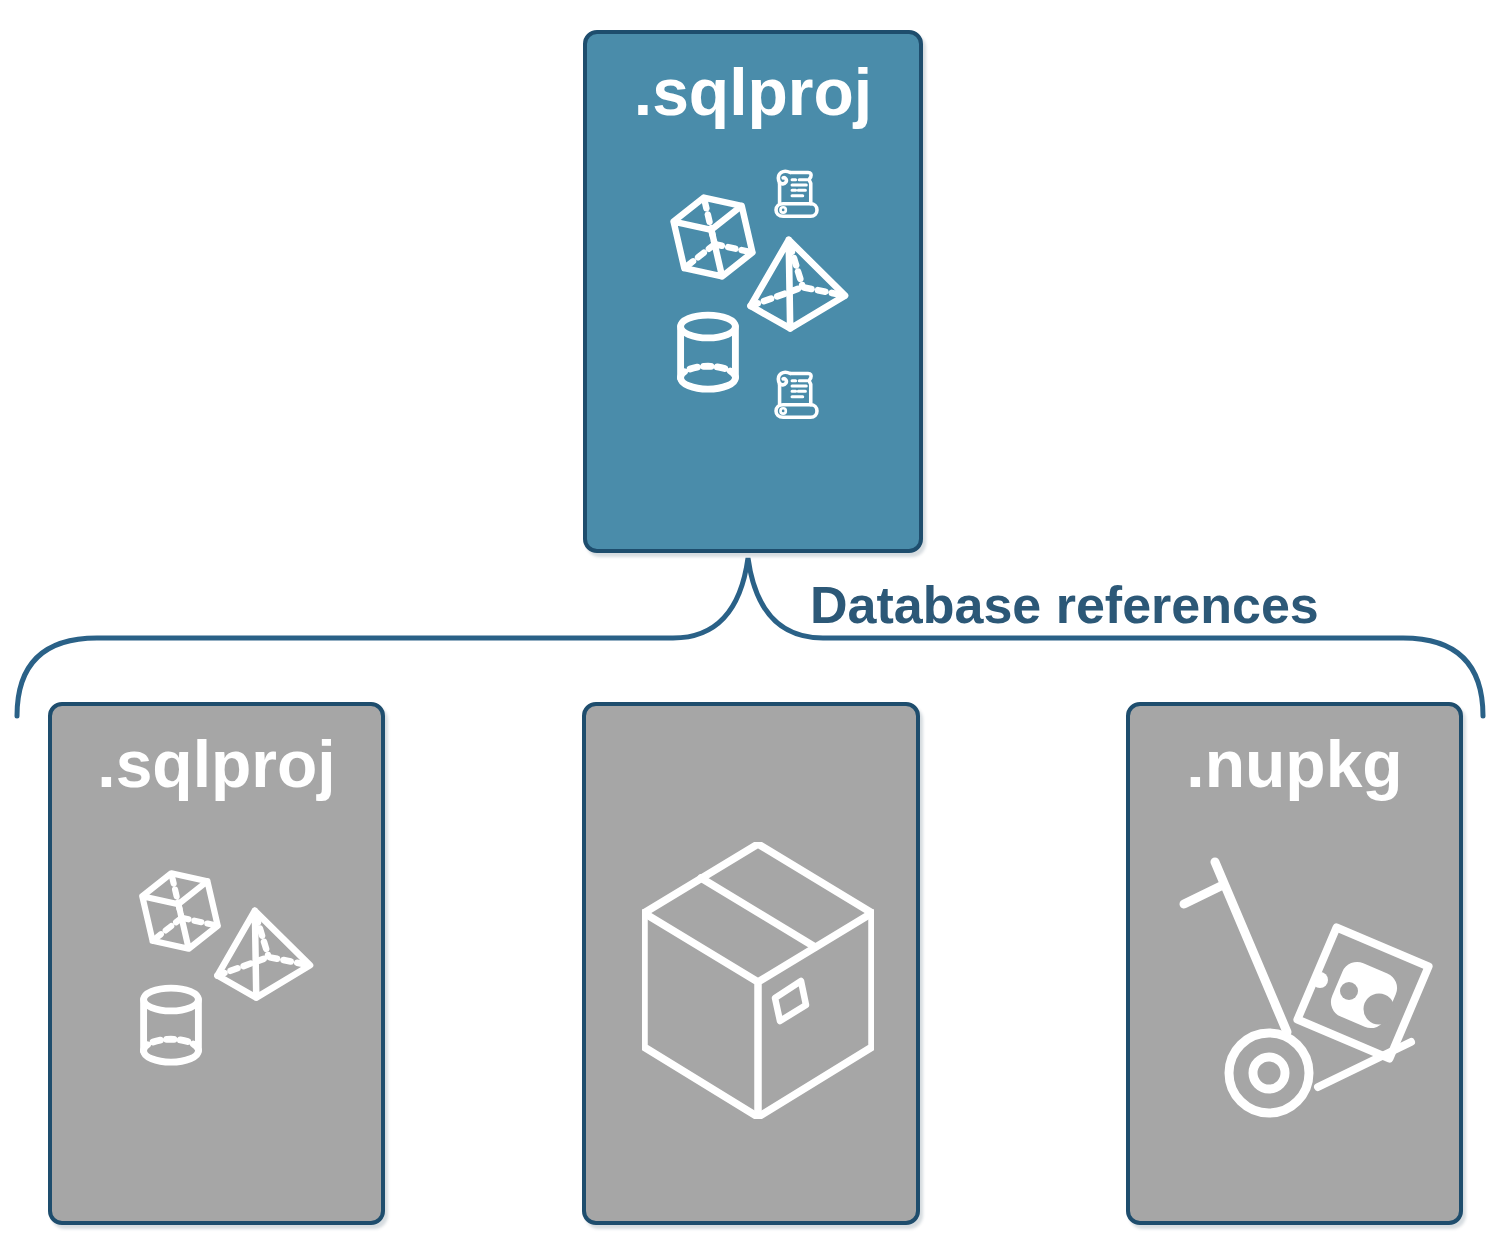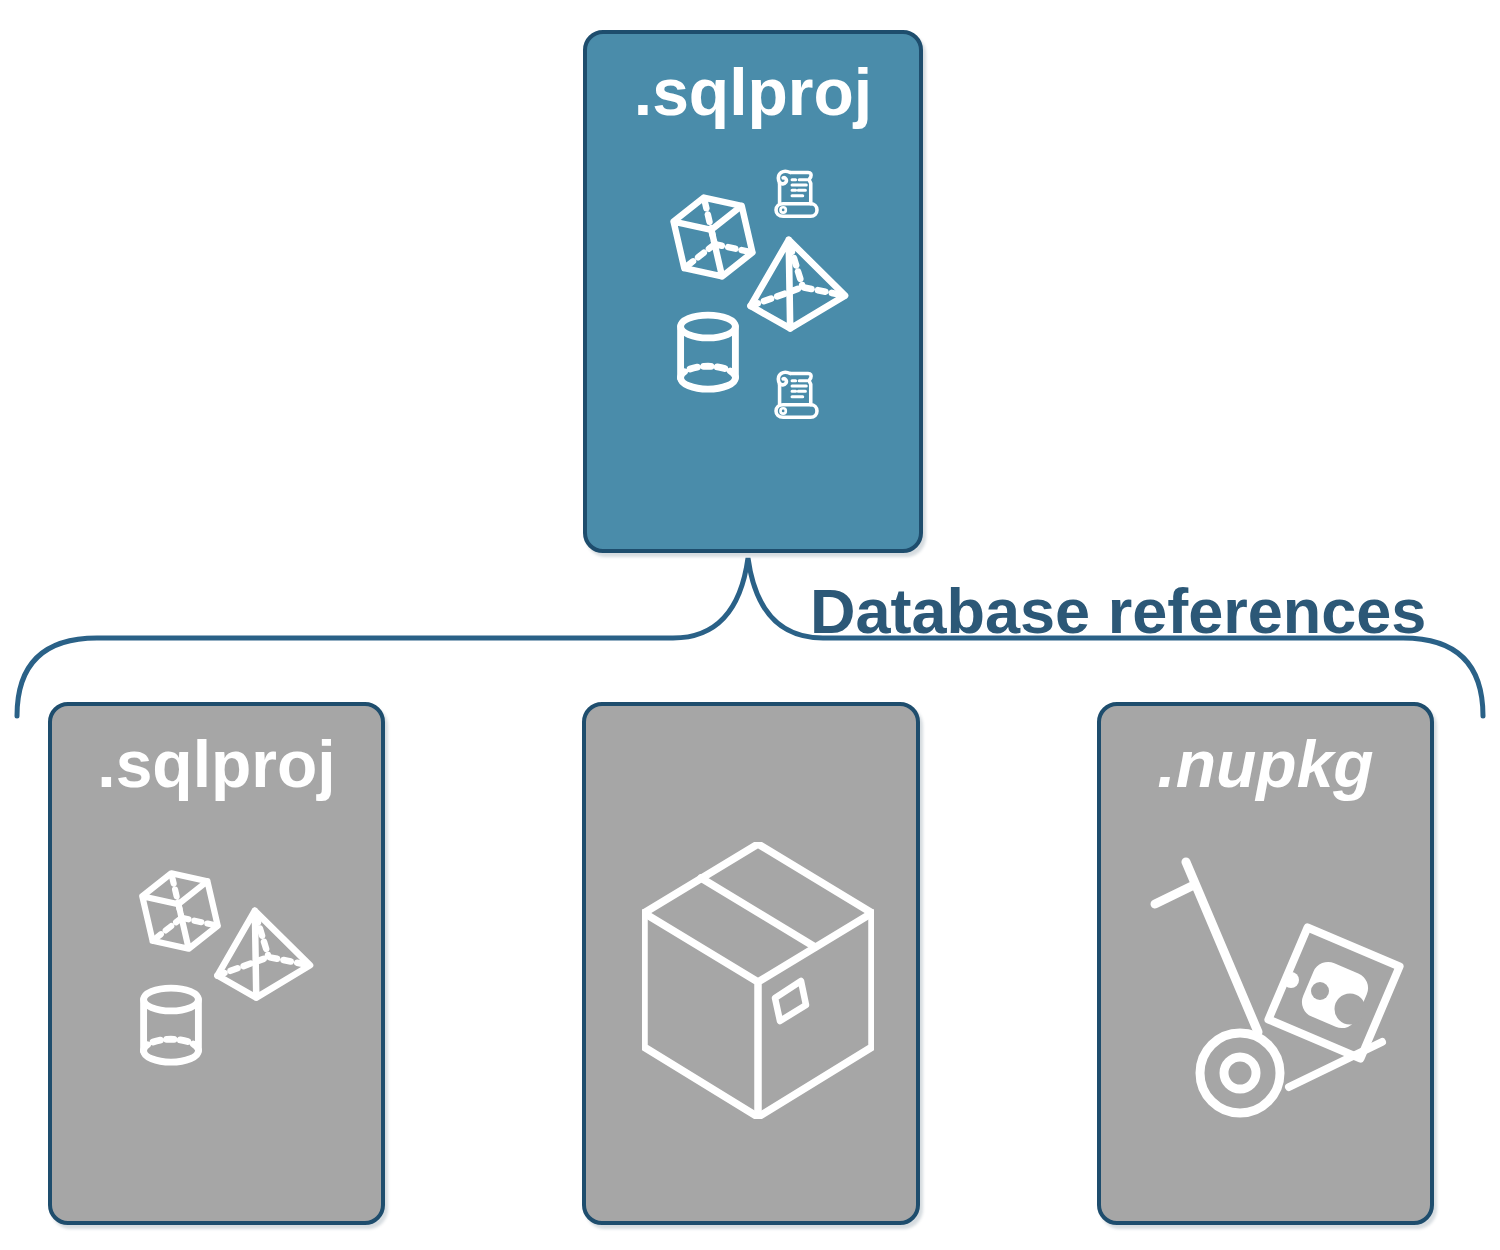--- a/index.html
+++ b/index.html
@@ -2,38 +2,38 @@
 <html><head>
 <meta charset="utf-8">
 <style>
   html,body{margin:0;padding:0;background:#ffffff;}
   .stage{
     position:relative;width:1500px;height:1250px;background:#ffffff;
     font-family:"Liberation Sans", sans-serif;overflow:hidden;
   }
   .card{
     position:absolute;box-sizing:border-box;
-    border:4px solid #1e4d6d;border-radius:20px;
+    border:4px solid #1e4d6d;border-radius:14px;
     box-shadow:3px 4px 3px rgba(30,60,85,0.18);
   }
   .card-root{left:583px;top:30px;width:340px;height:523px;background:#4a8caa;}
   .card-child{background:#a6a6a6;top:702px;width:337px;height:523px;}
   .card-sqlproj-child{left:48px;}
   .card-dacpac{left:582px;width:338px;}
-  .card-nupkg{left:1097px;font-style:italic;}
+  .card-nupkg{left:1126px;}
   .card-label{
     padding-top:24px;text-align:center;
     font-size:66px;font-weight:700;color:#ffffff;line-height:1.05;
     letter-spacing:0px;
   }
   .icon{position:absolute;}
   .connector-svg{position:absolute;left:0;top:0;pointer-events:none;}
   .connector-label{
     position:absolute;left:810px;top:575px;width:560px;
-    font-size:63px;font-weight:700;color:#2c5877;white-space:nowrap;
+    font-size:52px;font-weight:700;color:#2c5877;white-space:nowrap;
   }
 </style>
 </head>
 <body>
 
 <div class="stage">
 
   <svg class="connector-svg" width="1500" height="1250" viewBox="0 0 1500 1250">
     <path d="M17 716 Q17 638 97 638 H673 Q737 638 748 558 Q759 638 823 638 H1403 Q1483 638 1483 716" fill="none" stroke="#2a6187" stroke-width="5" stroke-linecap="round"></path>
   </svg>

